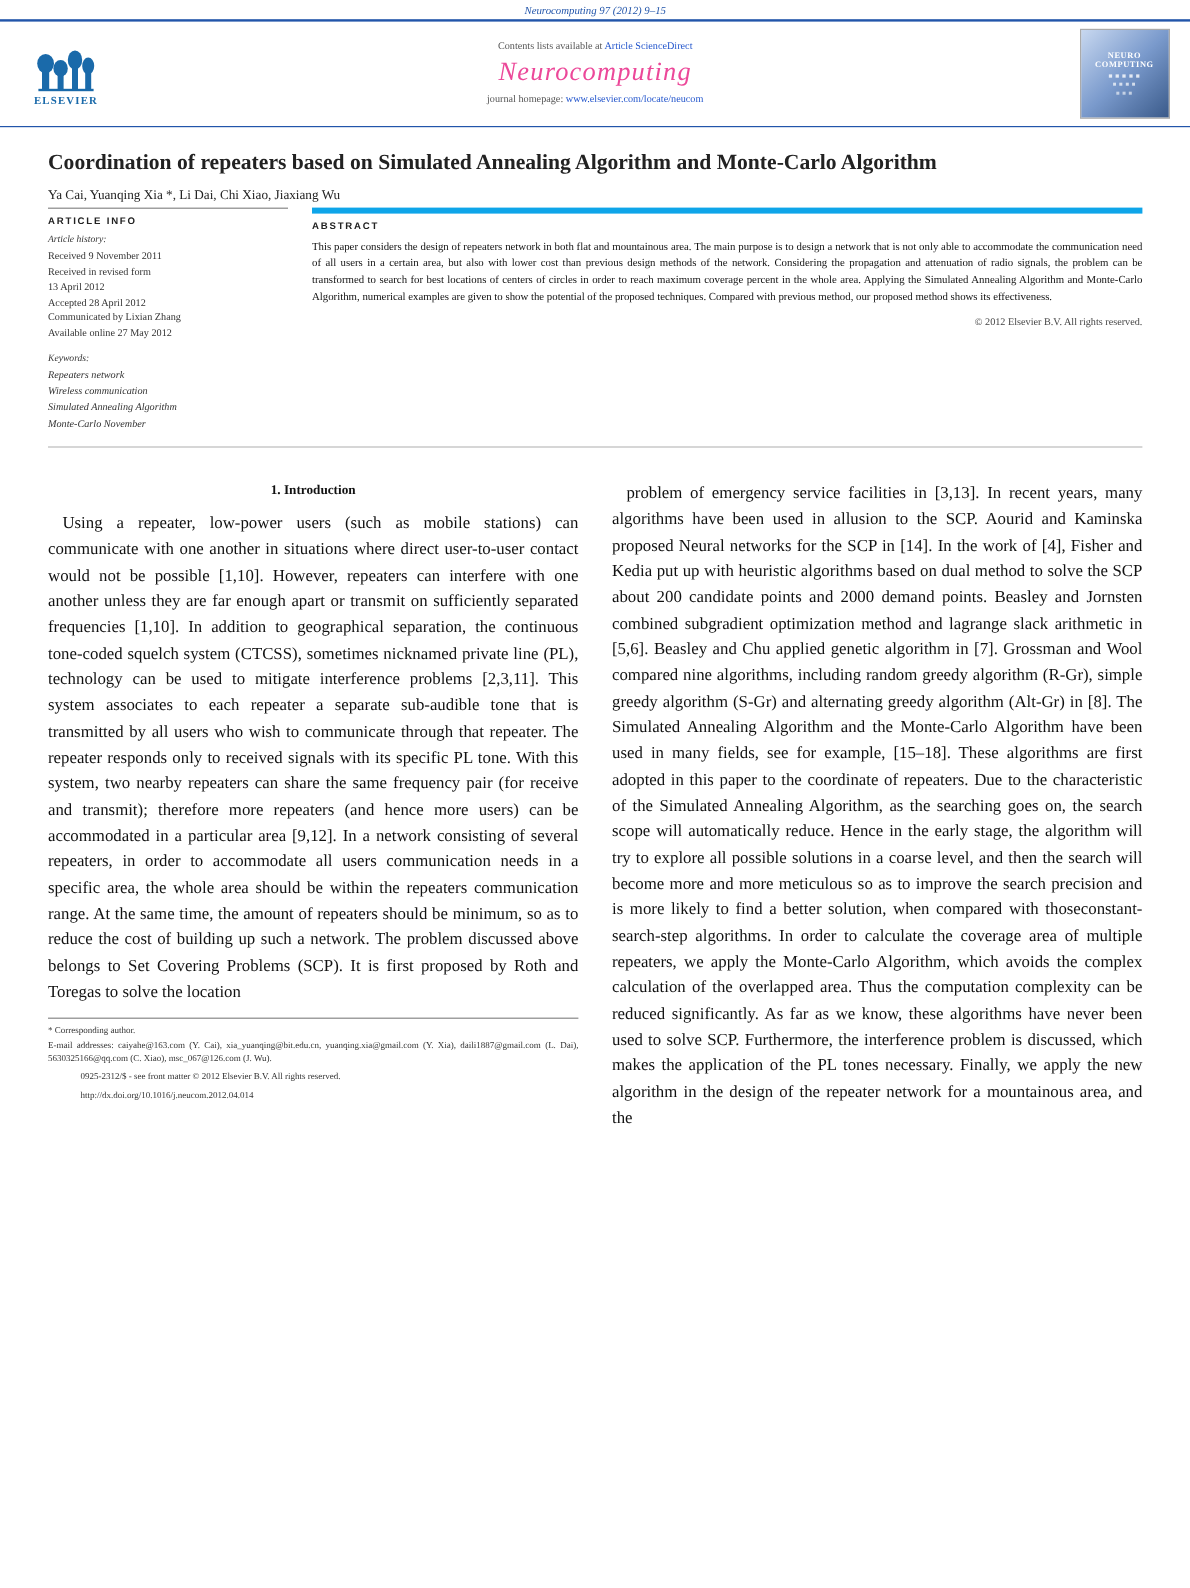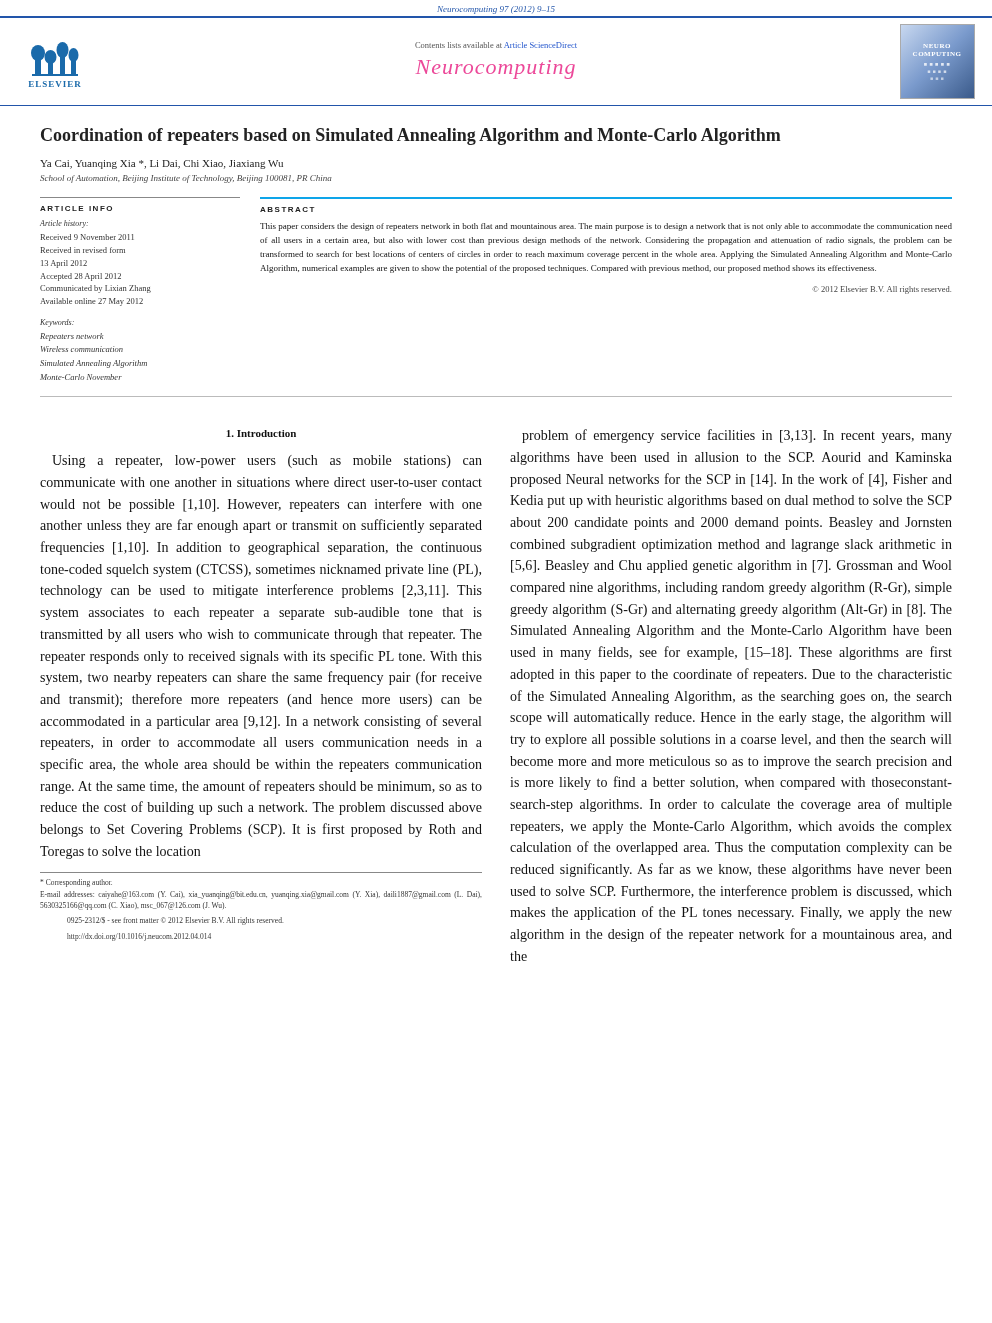--- a/index.html
+++ b/index.html
@@ -199,21 +199,21 @@
 
     .keyword-item {
       font-size: 8.5px;
       color: #333;
       font-style: italic;
       line-height: 1.6;
     }
 
     
     .abstract-section {
-      border-top: 2px solid #0ea5e9;
+      border-top: 5px solid #0ea5e9;
       padding-top: 6px;
     }
 
     .abstract-text {
       font-size: 9px;
       line-height: 1.55;
       color: #111;
       text-align: justify;
     }
 
@@ -316,20 +316,26 @@
     </div>
 
     <div class="header-center">
       <div class="header-contents-line">
         <span>Contents lists available at</span>
         <a class="sciverse-link" href="#">
           <span>Article ScienceDirect</span>
         </a>
       </div>
       <div class="journal-title-main">Neurocomputing</div>
+      <div class="header-contents-line">
+        <span>journal homepage:</span>
+        <a class="sciverse-link" href="#">
+          <span>www.elsevier.com/locate/neucom</span>
+        </a>
+      </div>
     </div>
 
     <div class="header-logo-right">
       <div class="neurocomputing-badge">
         <div style="font-size:7px;font-weight:bold;letter-spacing:0.5px;">NEURO</div>
         <div style="font-size:7px;font-weight:bold;">COMPUTING</div>
         <div style="font-size:5.5px;margin-top:3px;opacity:0.8;">■ ■ ■ ■ ■</div>
         <div style="font-size:5px;margin-top:2px;opacity:0.7;">■ ■ ■ ■</div>
         <div style="font-size:5px;margin-top:2px;opacity:0.6;">■ ■ ■</div>
       </div>
@@ -337,21 +343,20 @@
   </div>
 
   <div class="article-main">
 
     <div class="article-title">Coordination of repeaters based on Simulated Annealing Algorithm and Monte-Carlo Algorithm</div>
 
     <div class="article-authors">
       <span>Ya Cai, Yuanqing Xia *, Li Dai, Chi Xiao, Jiaxiang Wu</span>
     </div>
 
-    <div class="article-affiliation">School of Automation, Beijing Institute of Technology, Beijing 100081, PR China</div>
 
     <div class="two-col">
 
       <div class="col-left">
         <div class="article-info-section">
           <div class="section-header-label">ARTICLE INFO</div>
 
           <div class="info-subsection-label">Article history:</div>
           <div class="info-date-line">Received 9 November 2011</div>
           <div class="info-date-line">Received in revised form</div>

